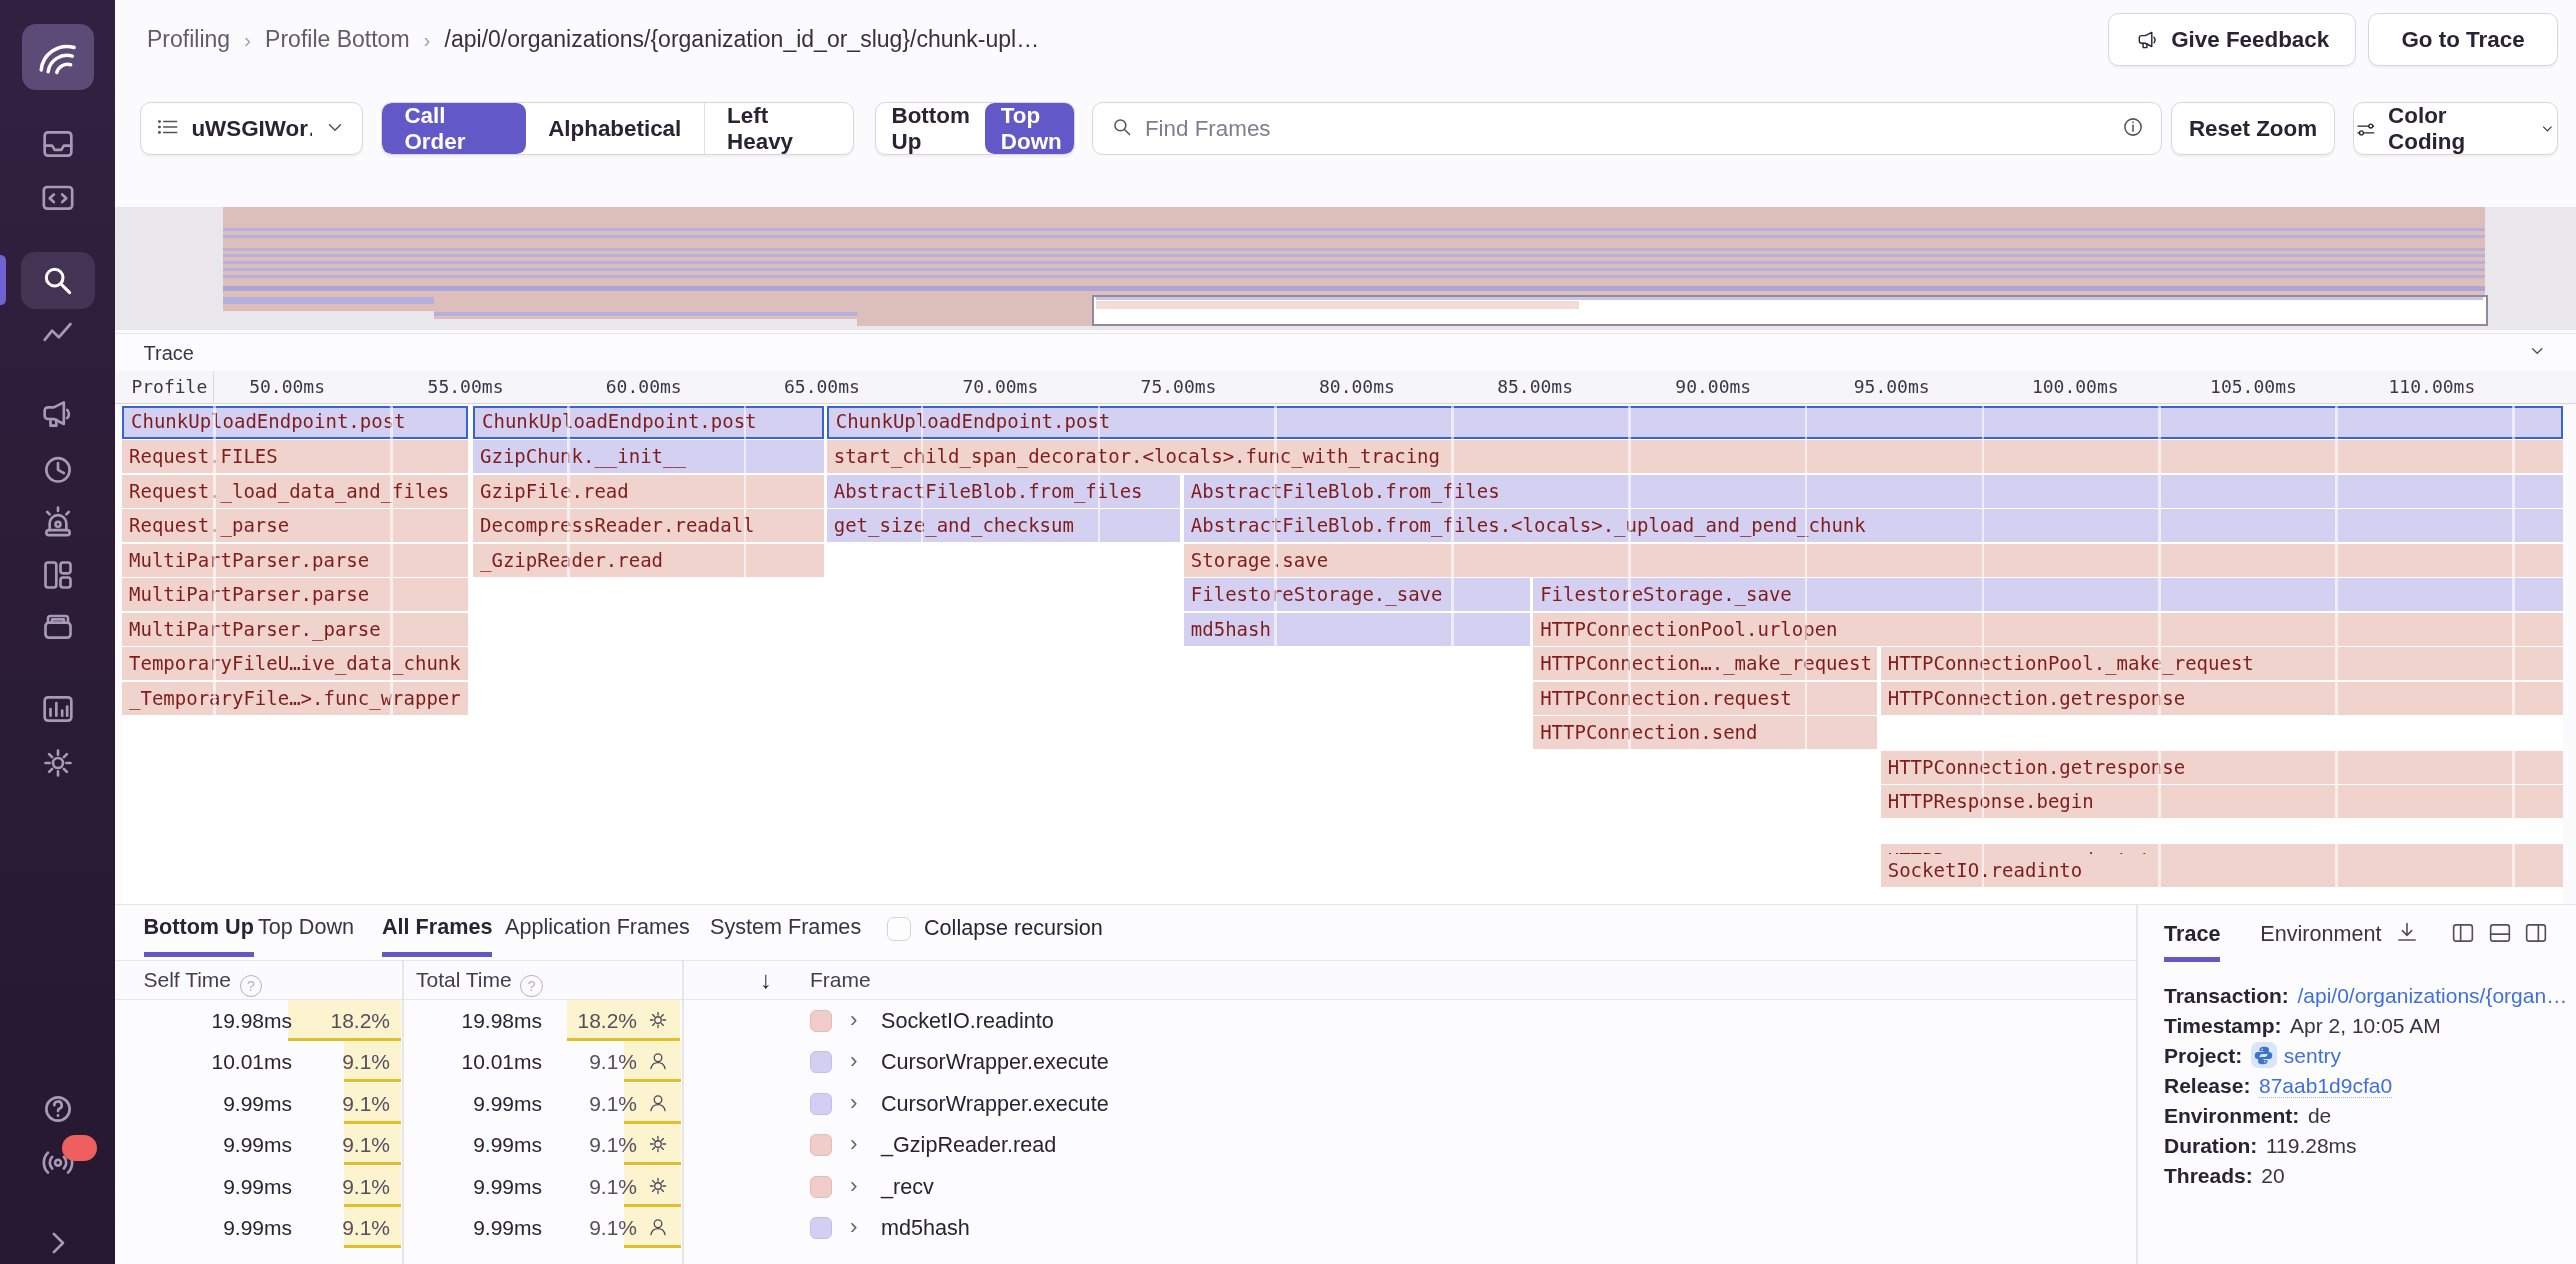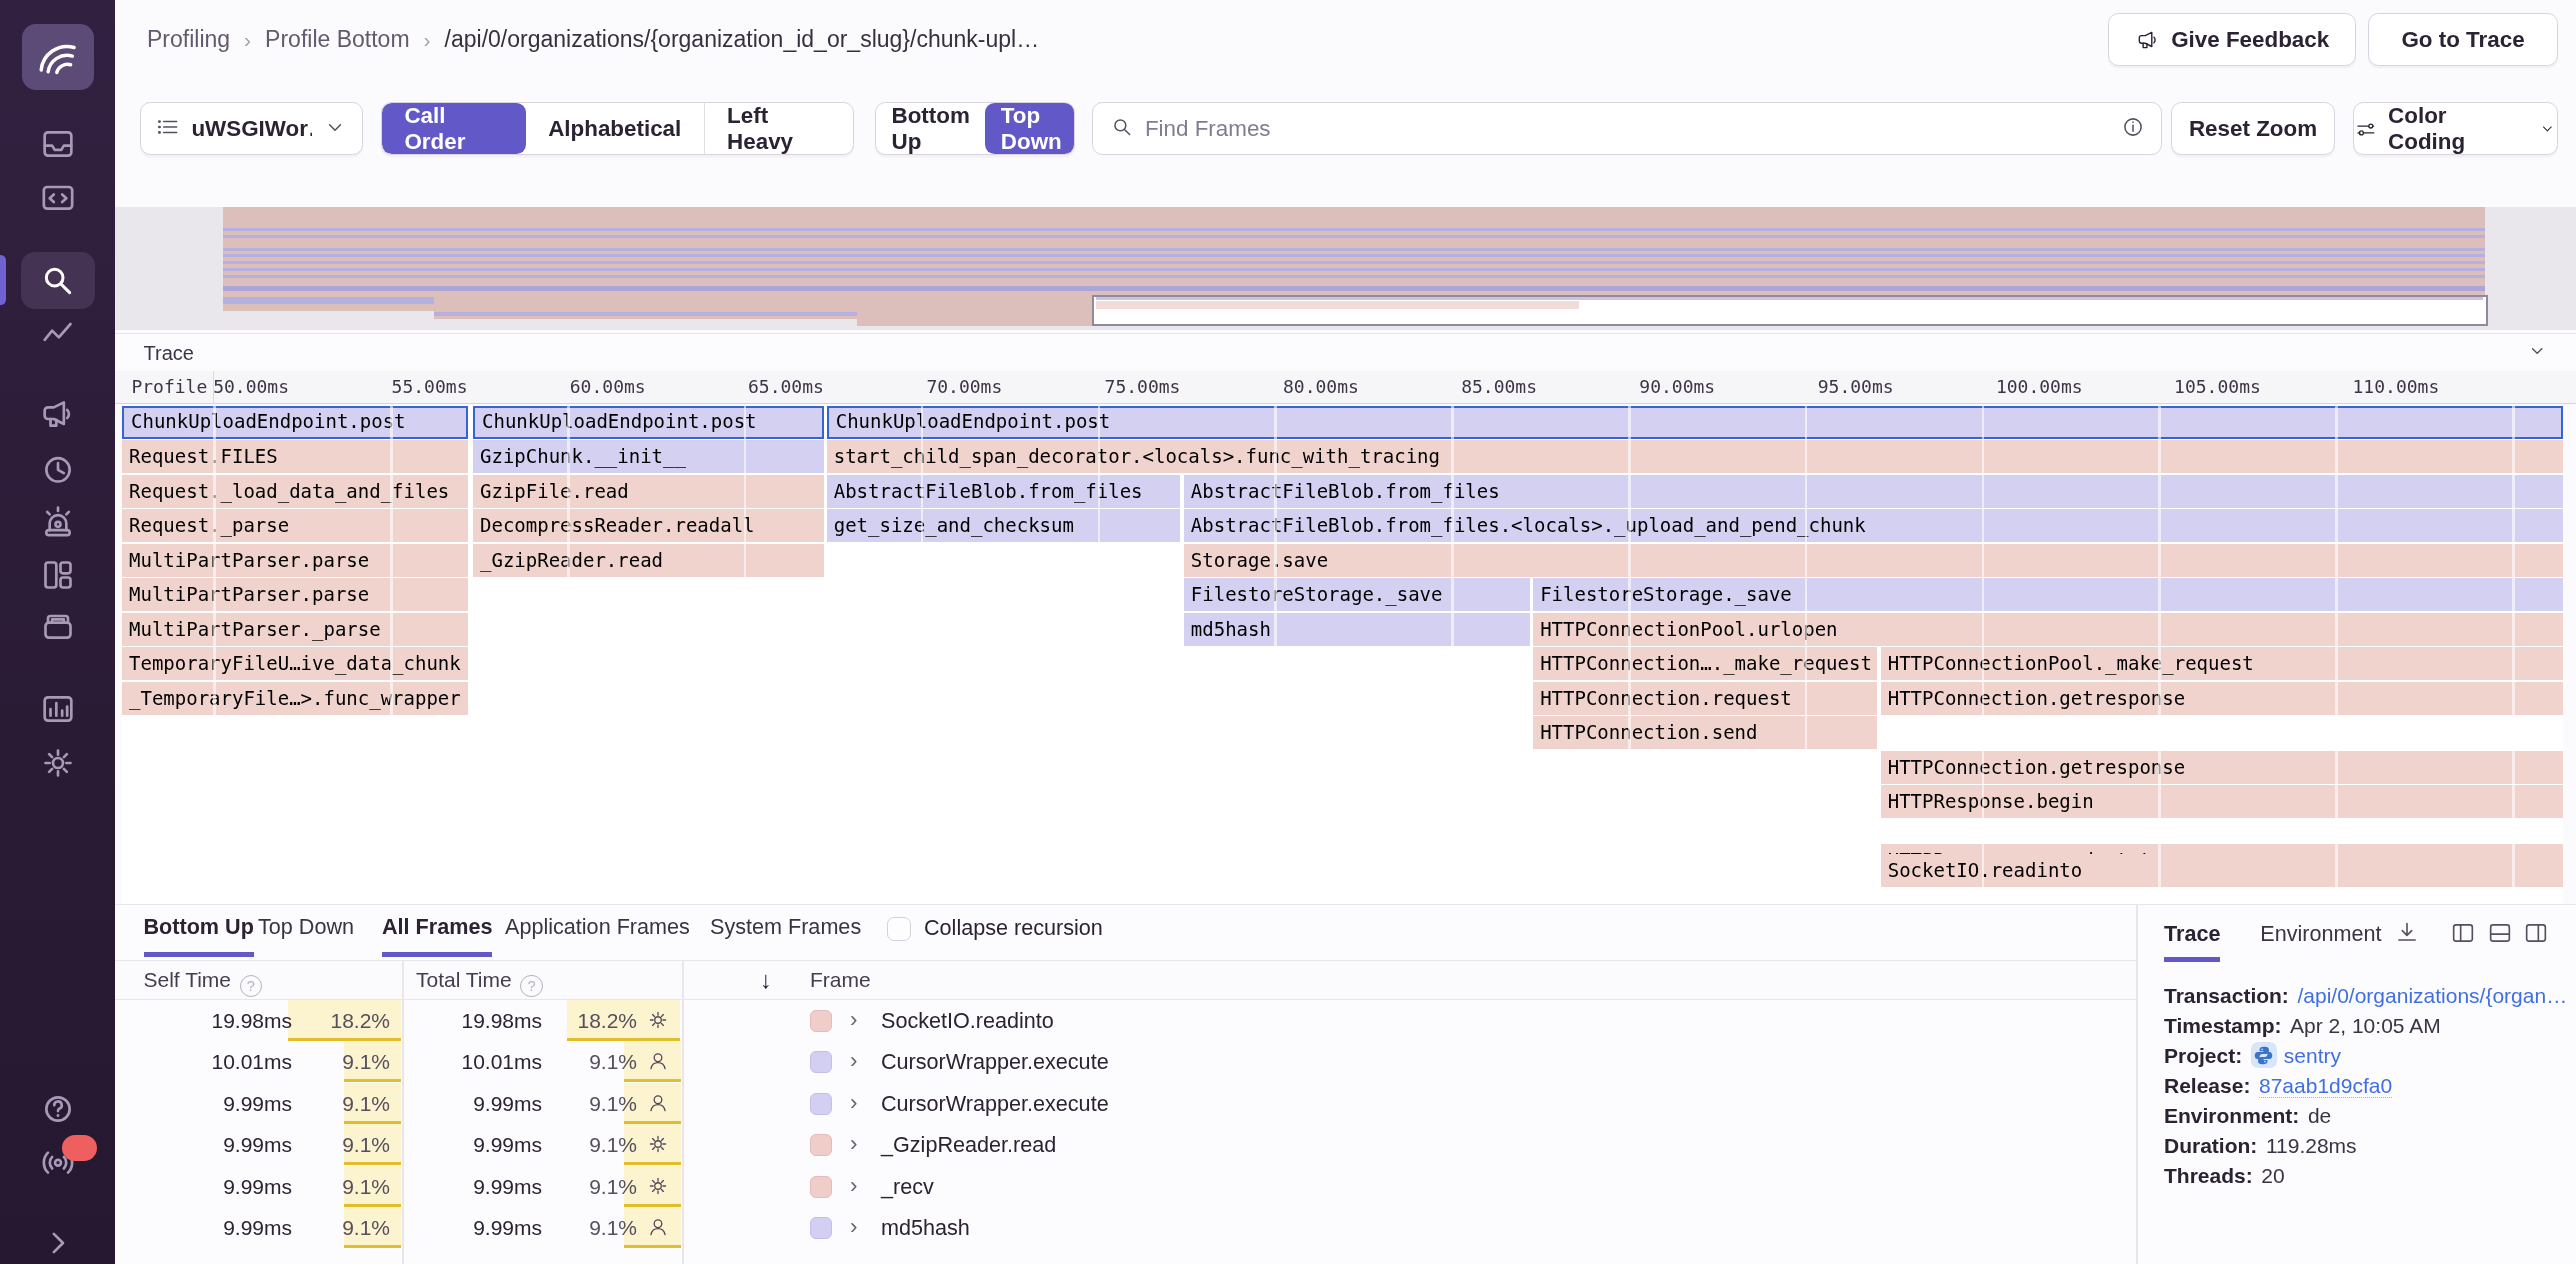--- a/index.html
+++ b/index.html
@@ -48,28 +48,28 @@
   .sect-chev { position:absolute; right:28px; top:50%; transform:translateY(-50%); }
   .sect-chev svg { width:22.4px; height:22.4px; stroke:#564f5e; fill:none; stroke-width:3; stroke-linecap:round; stroke-linejoin:round; }
 
   
   #minimap-canvas { position:absolute; left:115px; top:207px; width:2461px; height:123px; background:#e9e7ec; }
   #minimap-canvas .mm { position:absolute; }
 
   
   #axis { position:absolute; left:115px; top:371px; width:2461px; height:33px; background:#f6f5f8; border-bottom:1.7px solid #d8d4de;
     font-family:"DejaVu Sans Mono", monospace; font-size:18px; color:#3d3547; }
-  #axis .tick { position:absolute; top:5.2px; white-space:nowrap; }
+  #axis .tick { position:absolute; top:5.2px; white-space:nowrap;padding-left:36px; }
   #profile-label { position:absolute; left:16.4px; top:5.2px; }
   #axis-sep { position:absolute; left:98px; top:0; width:0.9px; height:33px; background:#ddd9e2; }
 
   
   #flame { position:absolute; left:122px; top:405px; width:2441px; height:499px; background:#fff; }
   .frame { position:absolute; height:33px; font-family:"DejaVu Sans Mono", monospace; font-size:19px; line-height:32px;
-    color:#000000; padding:0 7px; white-space:nowrap; overflow:hidden; }
+    color:#7f1d1d; padding:0 7px; white-space:nowrap; overflow:hidden; }
   .frame.system { background:#f1d3cd; }
   .frame.application { background:#d4d0f2; }
   .frame.sel { border:2.6px solid #3465d3; line-height:27px; }
   .gridline { position:absolute; top:0; bottom:0; width:2.6px; background:rgba(255,255,255,0.6); z-index:5; }
 
   
   #bottom { position:absolute; left:115px; top:904px; right:0; bottom:0; background:#fcfbfd; border-top:1.7px solid #e8e5ec; }
   .btab { position:absolute; top:8.6px; font-size:21.6px; color:#3a3344; padding-bottom:12px; }
   .btab.active { font-weight:700; color:#2b2233; border-bottom:5.2px solid #6358c8; }
   #collapse-box { position:absolute; left:772px; top:12px; width:24px; height:24px; border:1.7px solid #d5d0dc; border-radius:7px; background:#fdfdfe; }

